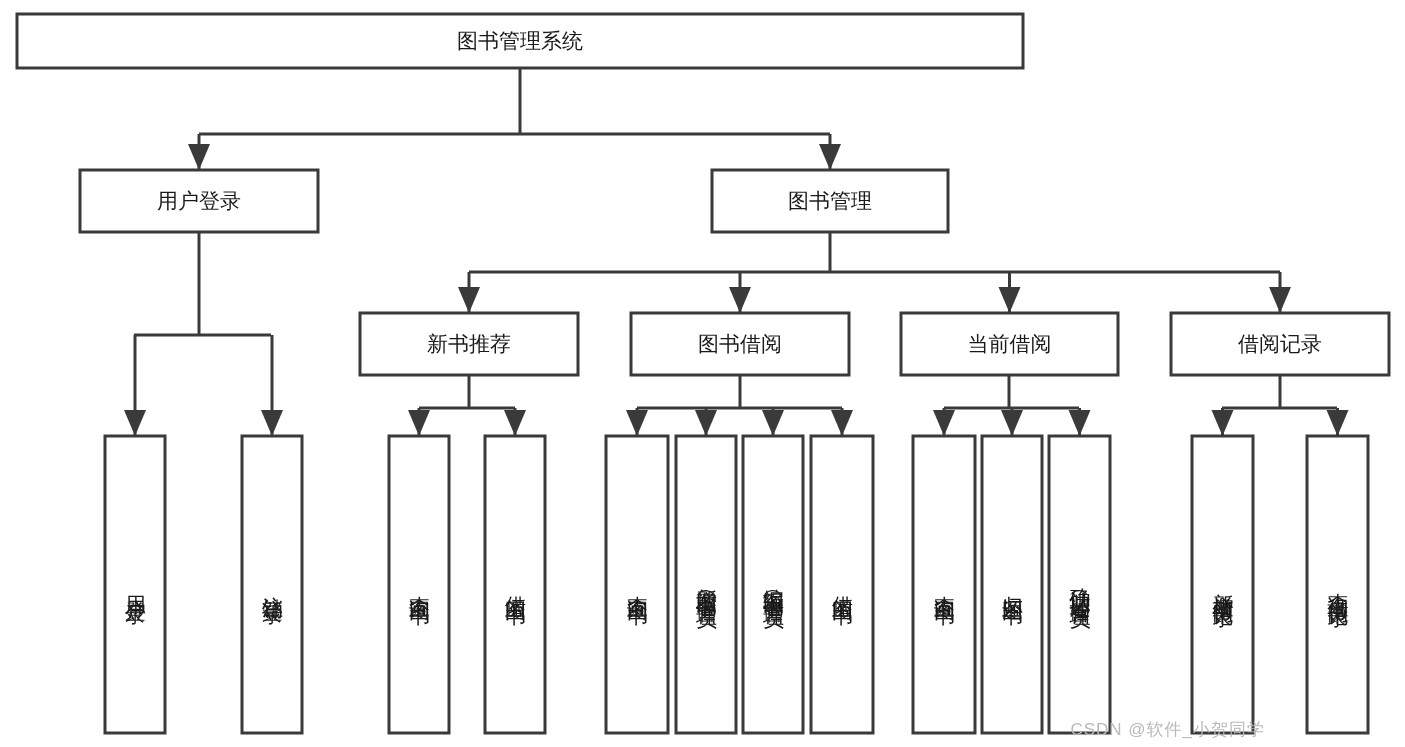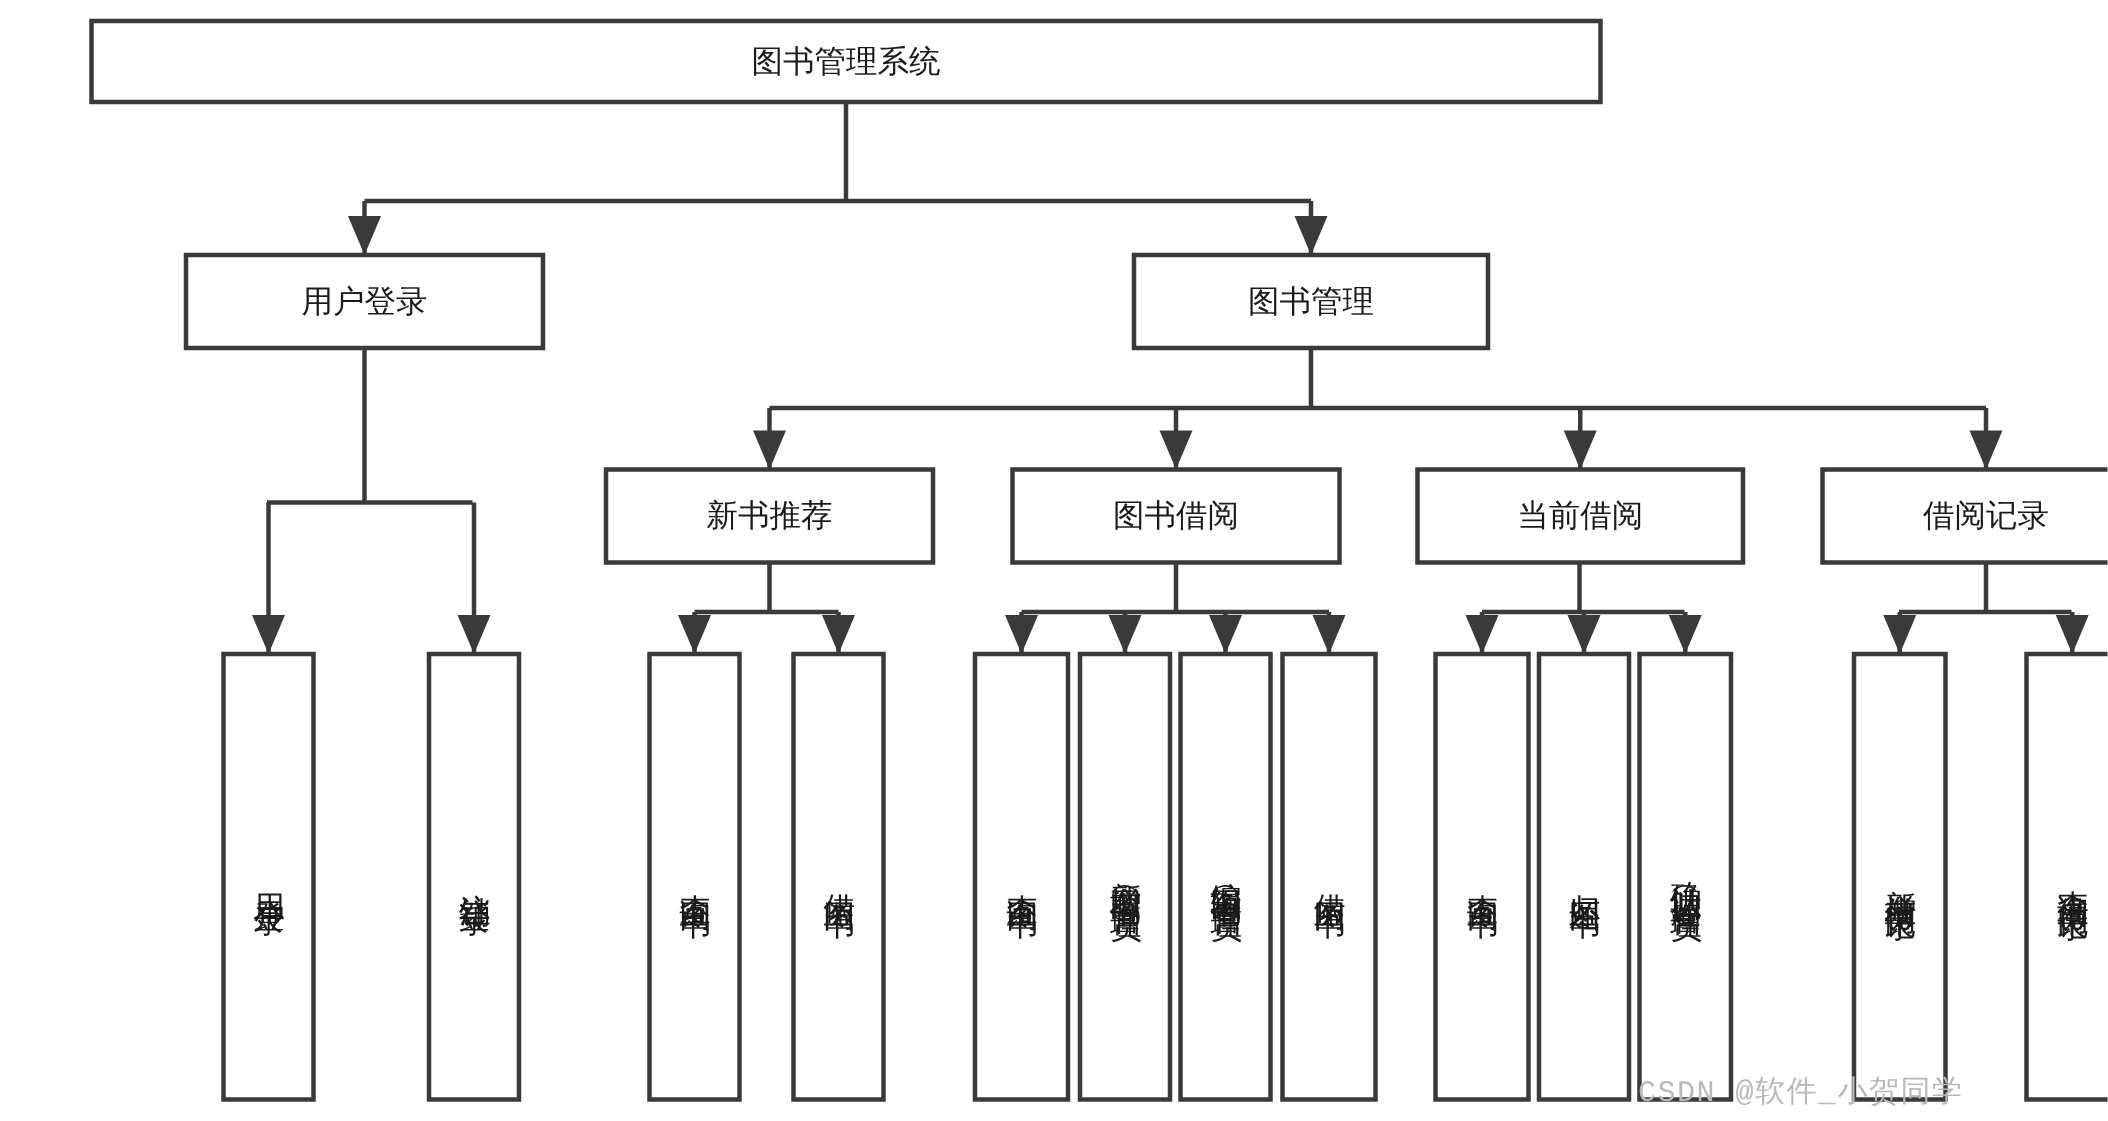--- a/index.html
+++ b/index.html
@@ -12,21 +12,20 @@
     width: 1405px;
     height: 747px;
     overflow: hidden;
     font-family: "DejaVu Sans", "Liberation Sans", sans-serif;
   }
   #diagram-root {
     position: relative;
     width: 1277px;
     height: 747px;
     background: #ffffff;
-    margin-left: 44px;
   }
   svg#tree-svg {
     position: absolute;
     left: 0;
     top: 0;
     width: 1405px;
     height: 747px;
     display: block;
   }
   .node-rect {
@@ -63,22 +62,22 @@
     font-size: 21px;
     line-height: 1;
     color: #1a1a1a;
     white-space: nowrap;
     pointer-events: none;
   }
   .watermark {
     position: absolute;
     right: 12px;
     bottom: 6px;
-    font-family: Liberation Mono, monospace;
-    font-size: 20px;
+    font-family: Liberation Sans, sans-serif;
+    font-size: 17px;
     color: #b9b9b9;
     letter-spacing: 1px;
     user-select: none;
   }
 </style>
 </head>
 <body>
 
 <div id="diagram-root">
 

